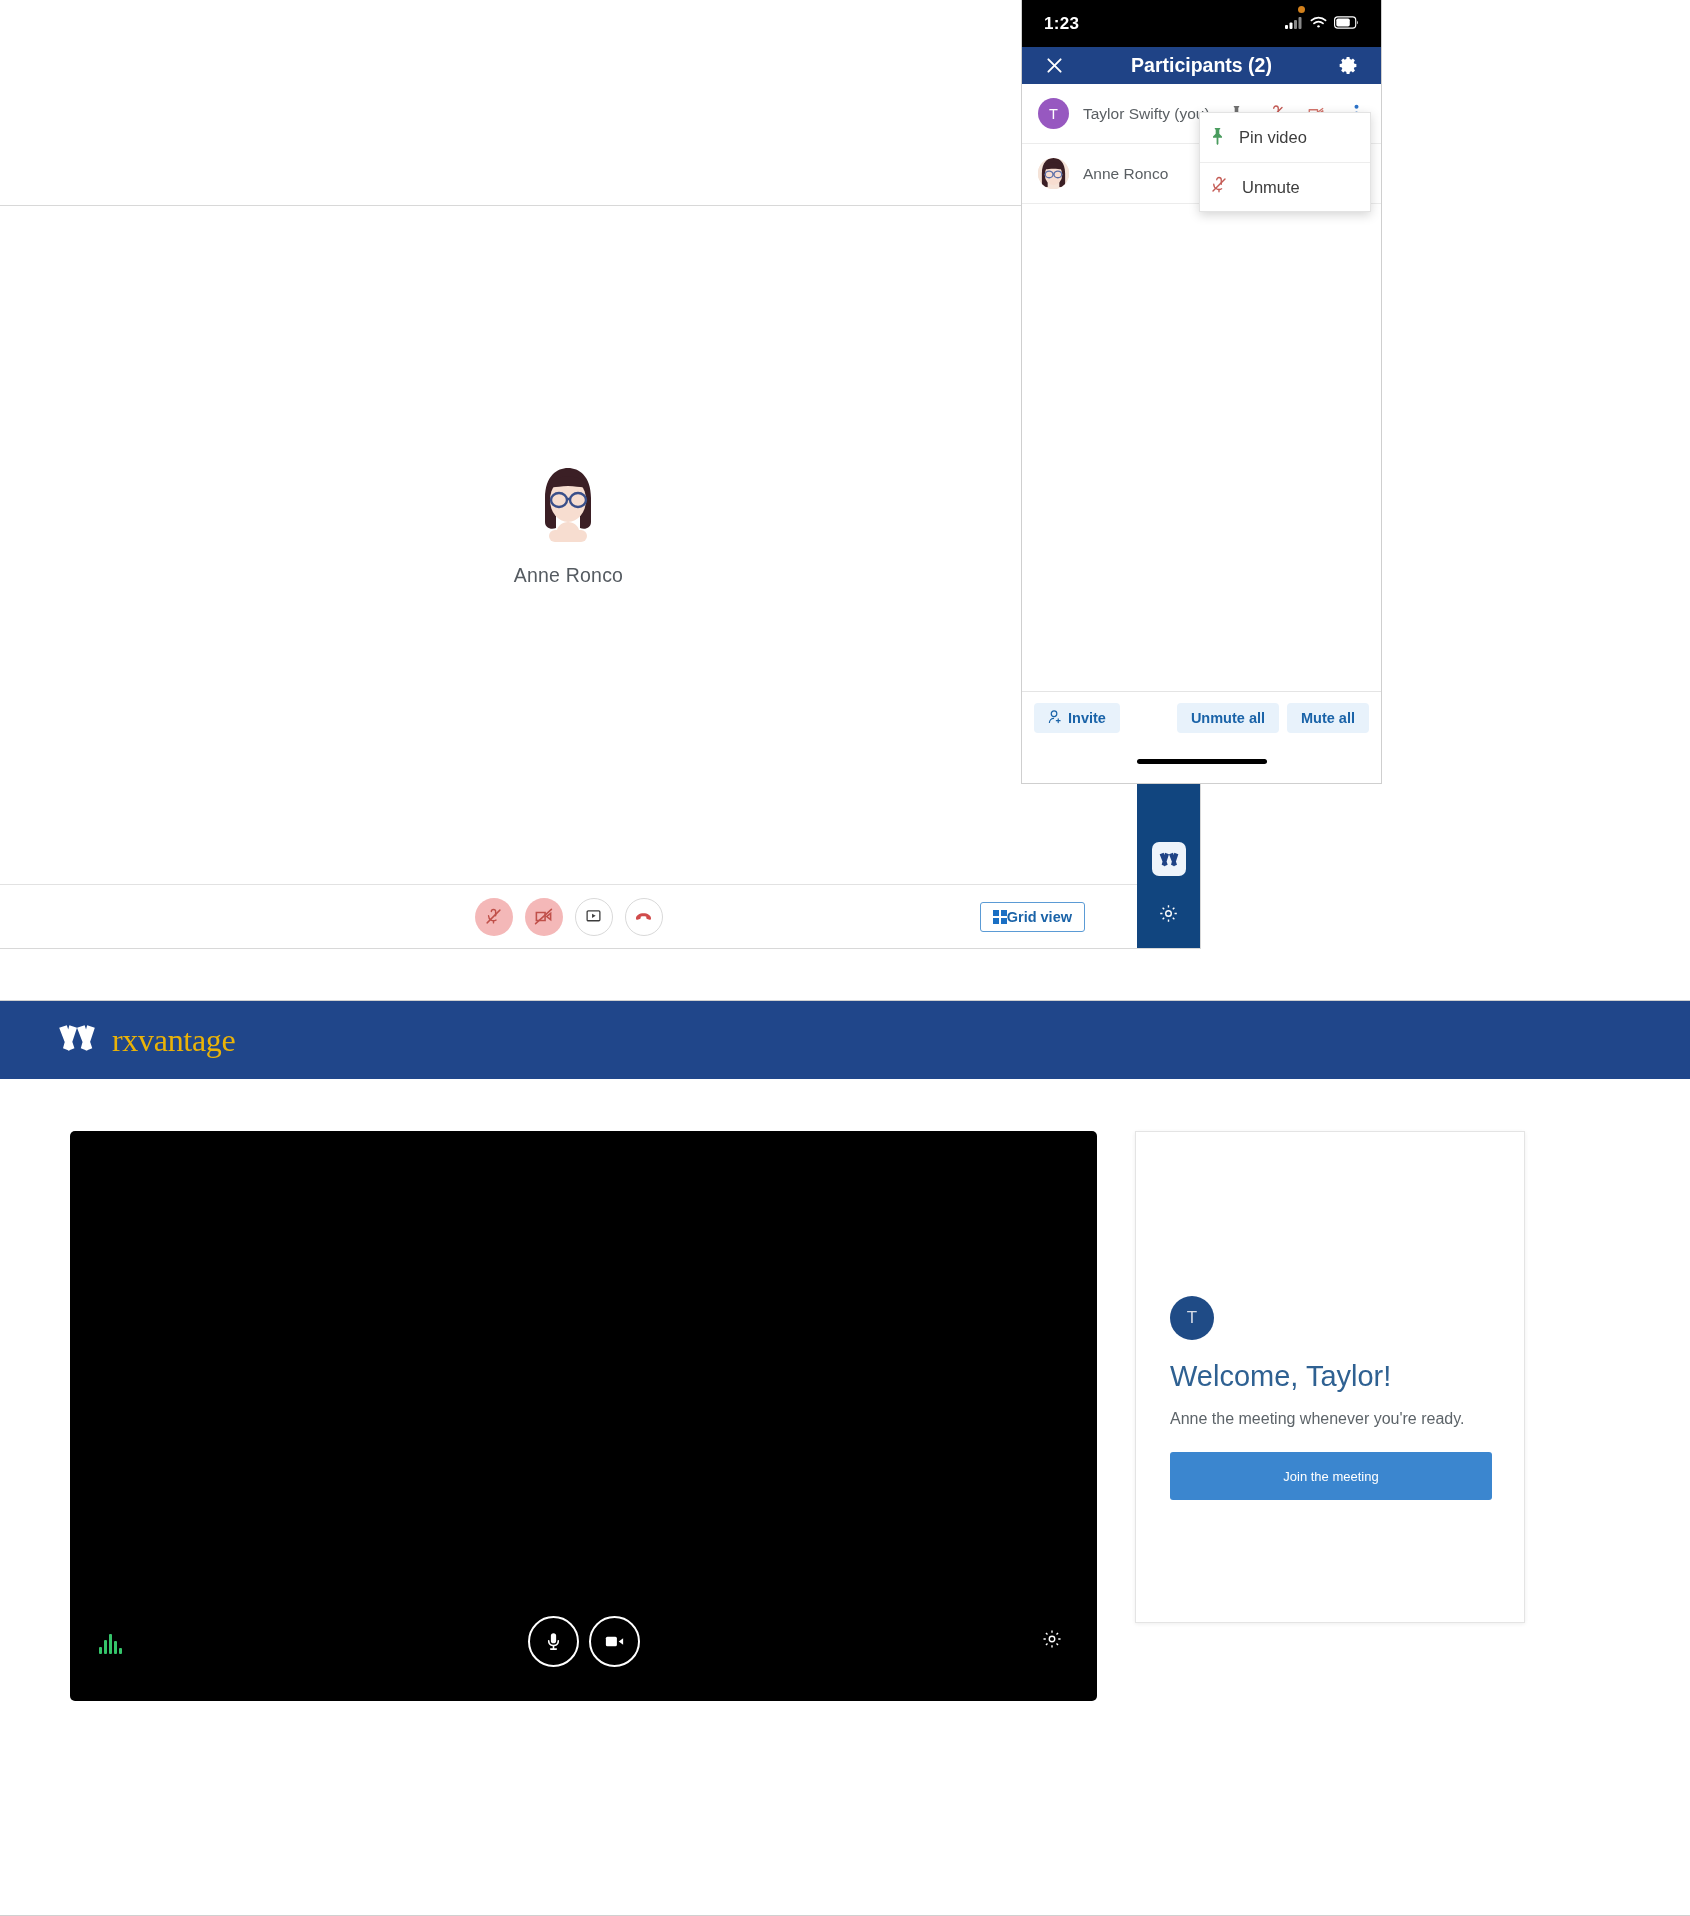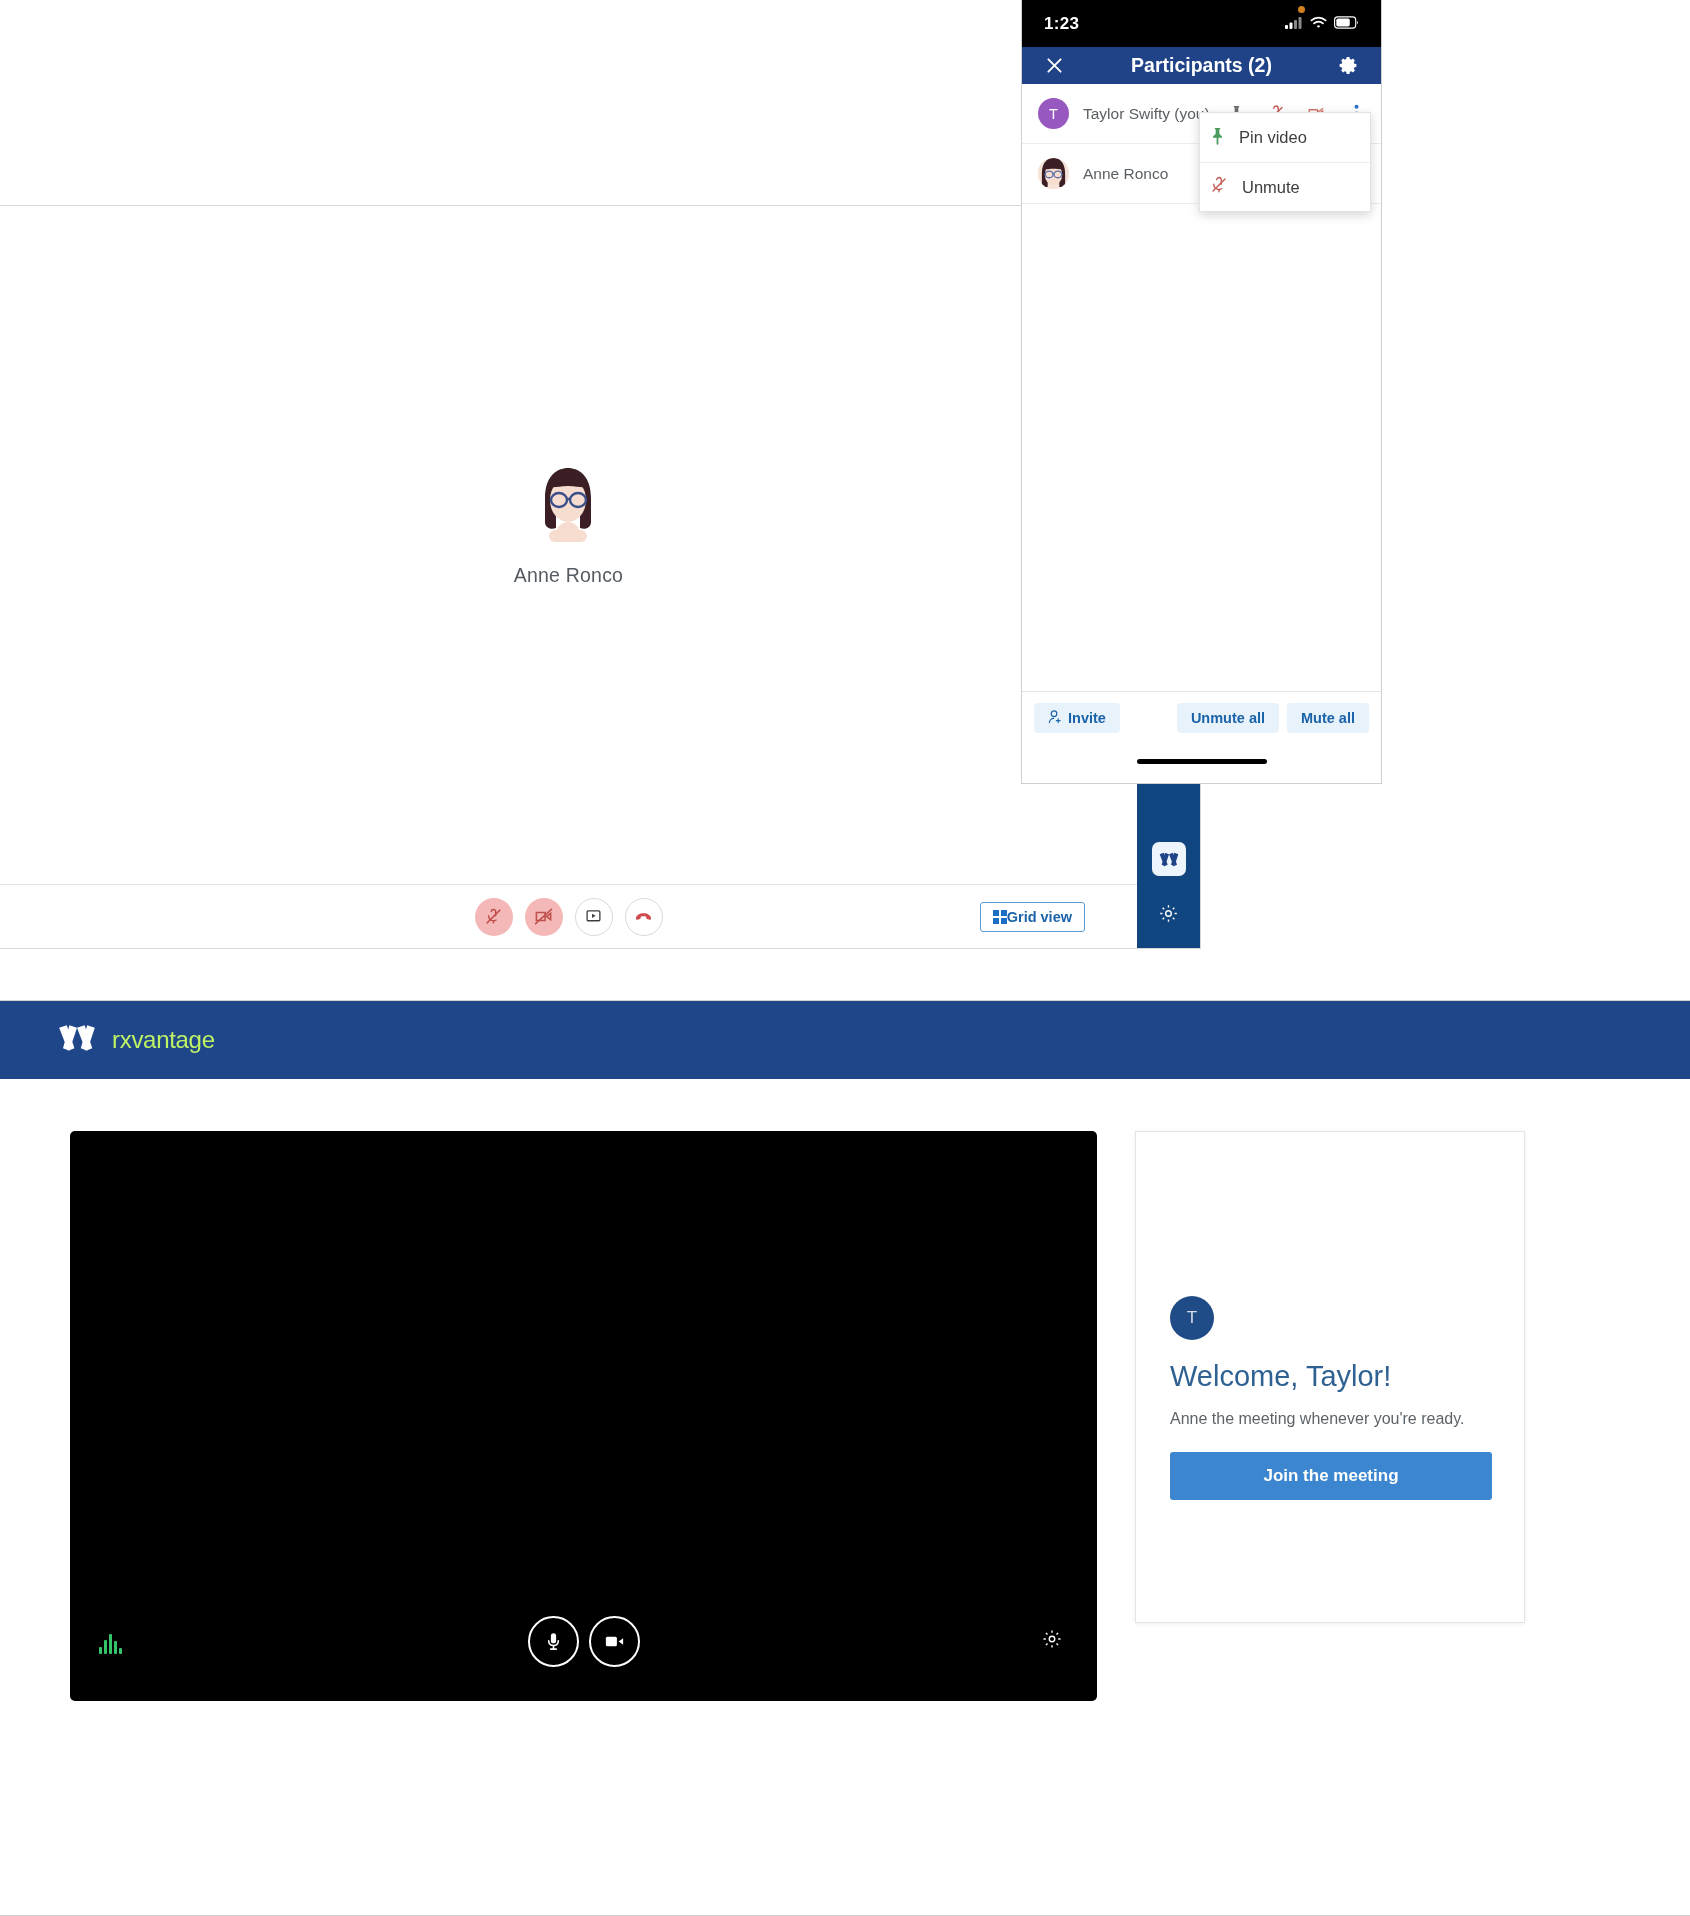--- a/index.html
+++ b/index.html
@@ -159,21 +159,21 @@
   
   .web {
     position:absolute; left:0; top:1000px; width:1690px; height:916px;
     background:#fff; border:1px solid #d0d0d0; border-left:none; border-right:none;
   }
   .web-header {
     height:78px; background:#20468a;
     display:flex; align-items:center; padding-left:57px;
   }
   .brand { display:flex; align-items:center; gap:15px; }
-  .brand-text { color:#bef264; font-size:24px; letter-spacing:-.3px; }
+  .brand-text { color:#eab308; font-size:32px; letter-spacing:-.3px;font-family:Liberation Serif, serif; }
   .web-main { display:flex; padding: 52px 63px 0 70px; gap:38px; }
   .video-preview {
     width:1027px; height:570px; background:#000; border-radius:5px;
     position:relative; flex:none;
   }
   .vp-controls {
     position:absolute; left:0; right:0; bottom:0; height:110px;
   }
   .vp-center { position:absolute; left:50%; transform:translateX(-50%); bottom:34px; display:flex; gap:10px;}
   .vp-btn {
@@ -197,21 +197,21 @@
     width:44px; height:44px; border-radius:50%;
     background:#1f4b86; color:#d6dce6;
     display:flex; align-items:center; justify-content:center;
     font-size:17px;
   }
   .wc-title { position:absolute; left:34px; top:228px; font-size:29px; color:#2f6192; font-weight:normal;}
   .wc-sub { position:absolute; left:34px; top:278px; font-size:16px; color:#5d6469; }
   .wc-join {
     position:absolute; left:34px; top:320px; width:322px; height:48px;
     background:#3b86cf; color:#fff; border:none; border-radius:3px;
-    font-size:17px; font-weight:bold; cursor:pointer;
+    font-size:13px; font-weight:normal; cursor:pointer;
     font-family:"Liberation Sans", sans-serif;
   }
 </style>
 </head>
 <body>
 
 <div class="page">
 
   <div class="call-window">
 

